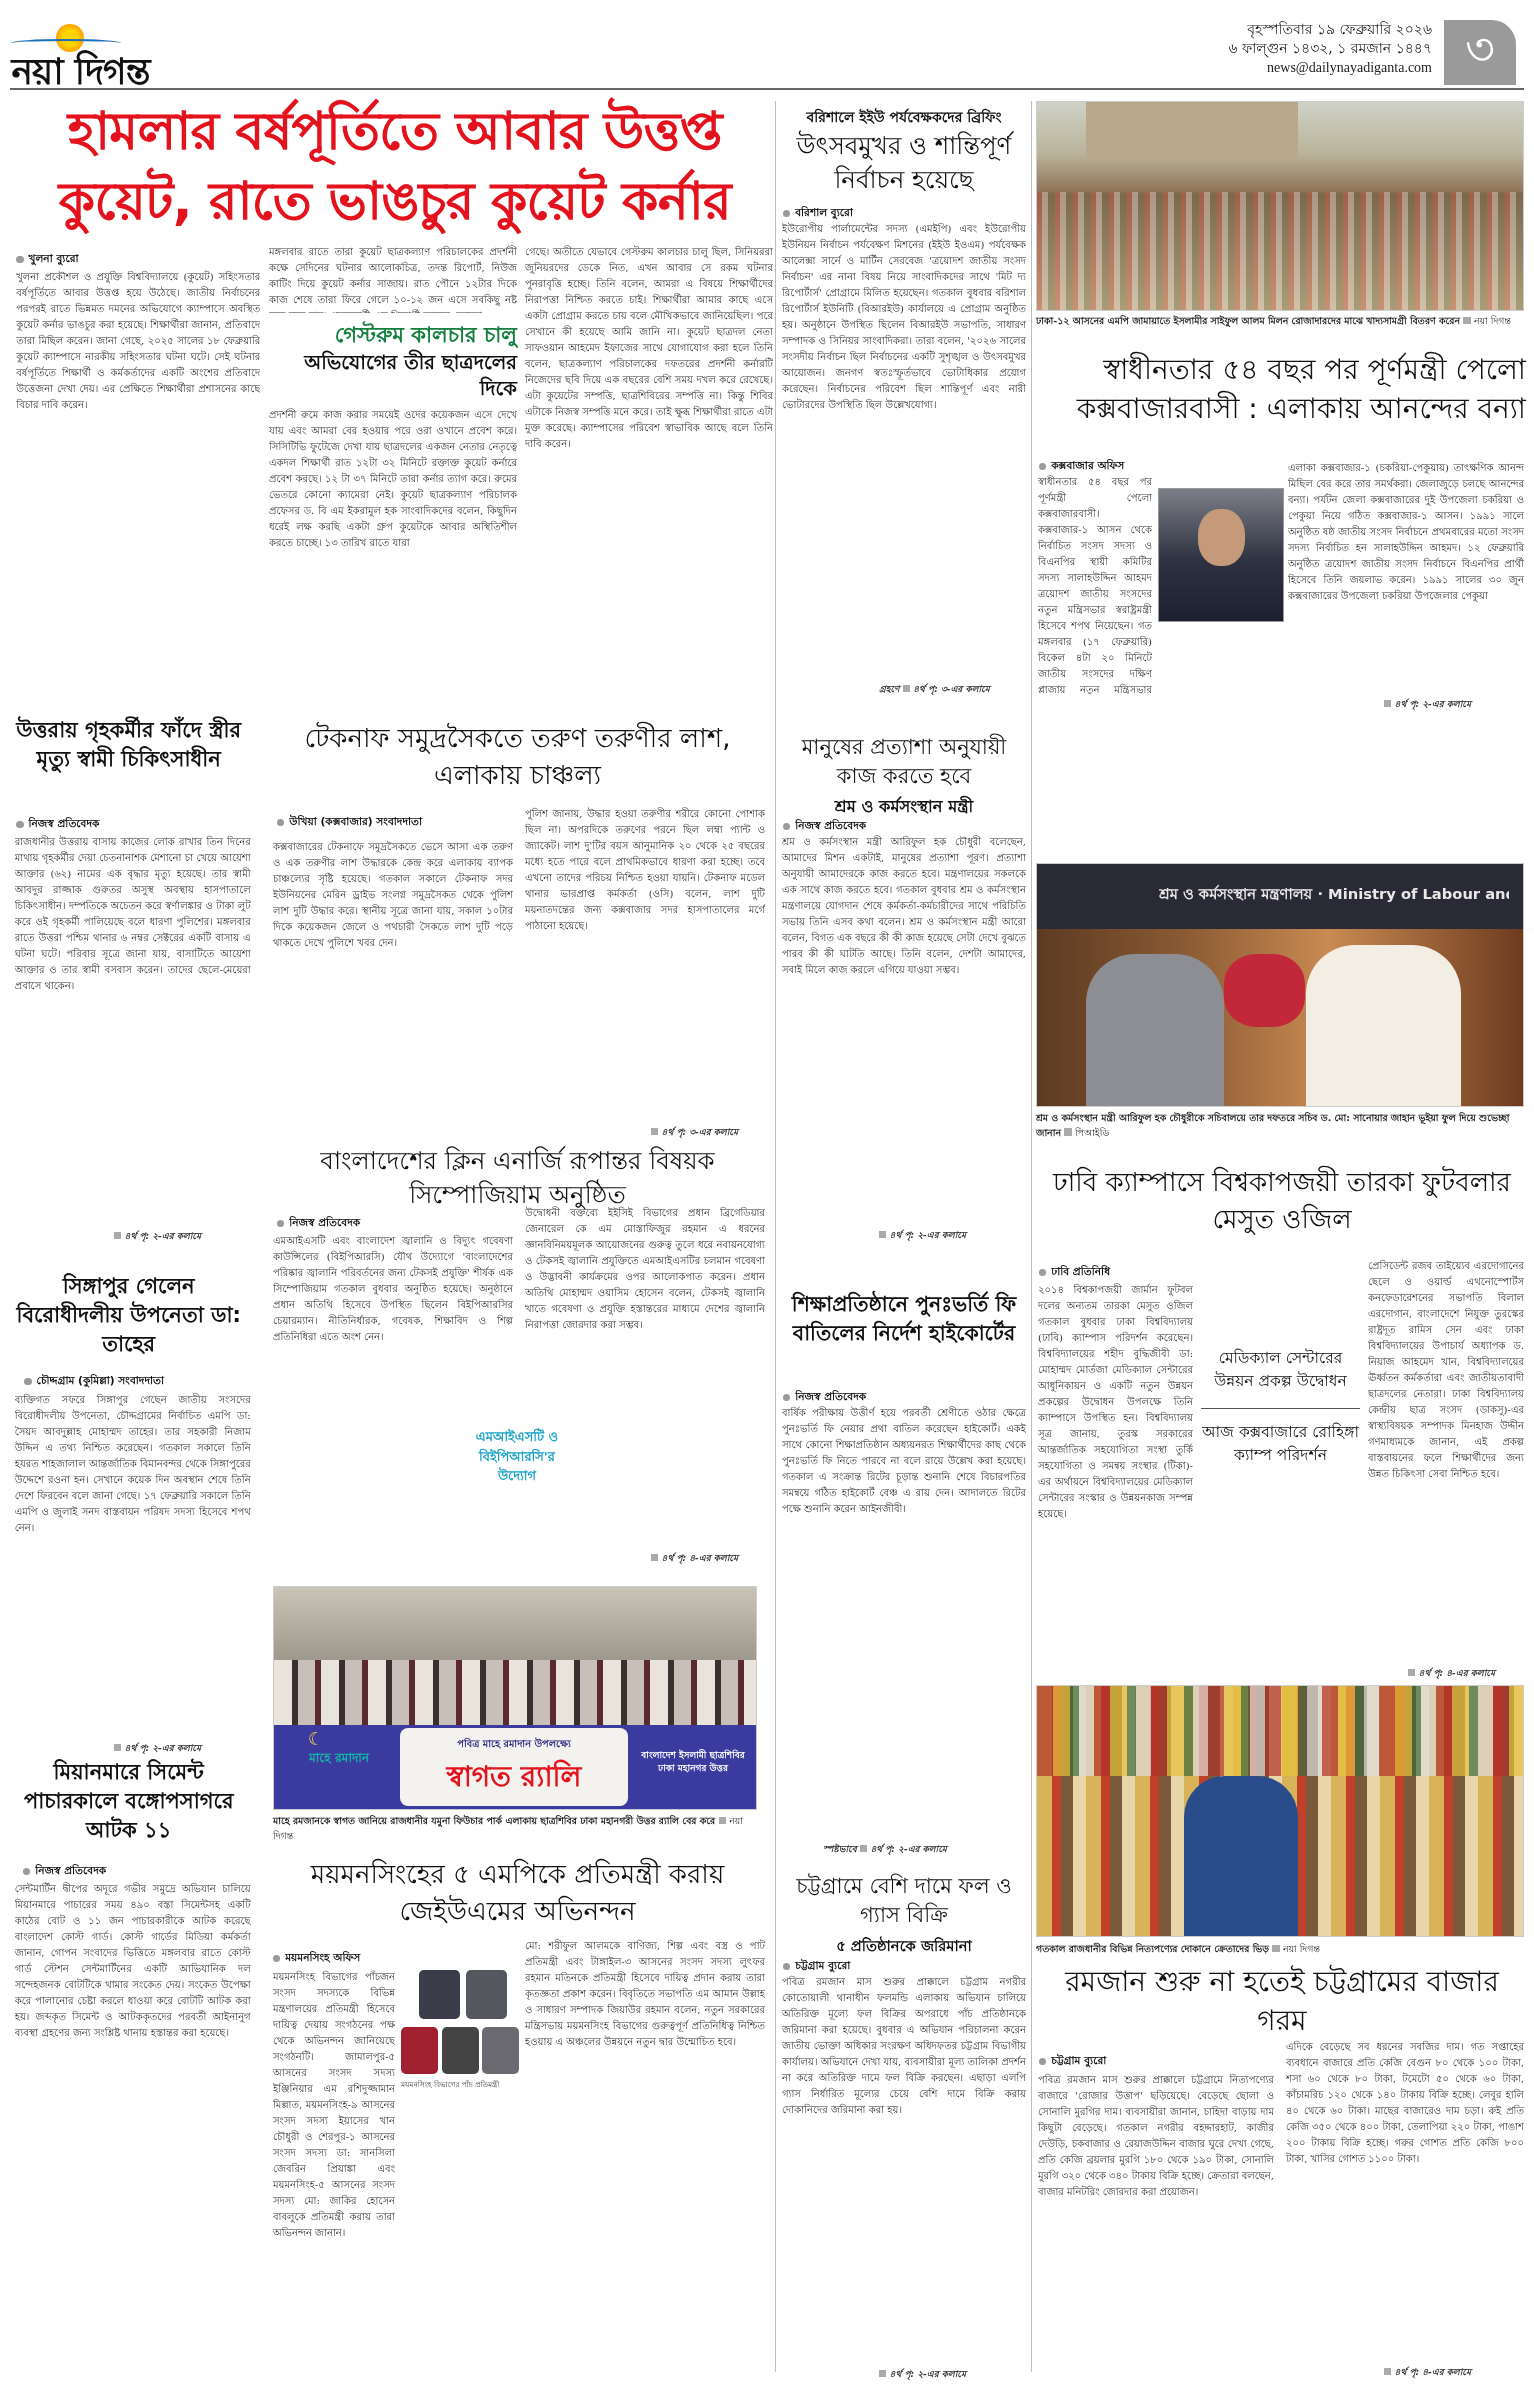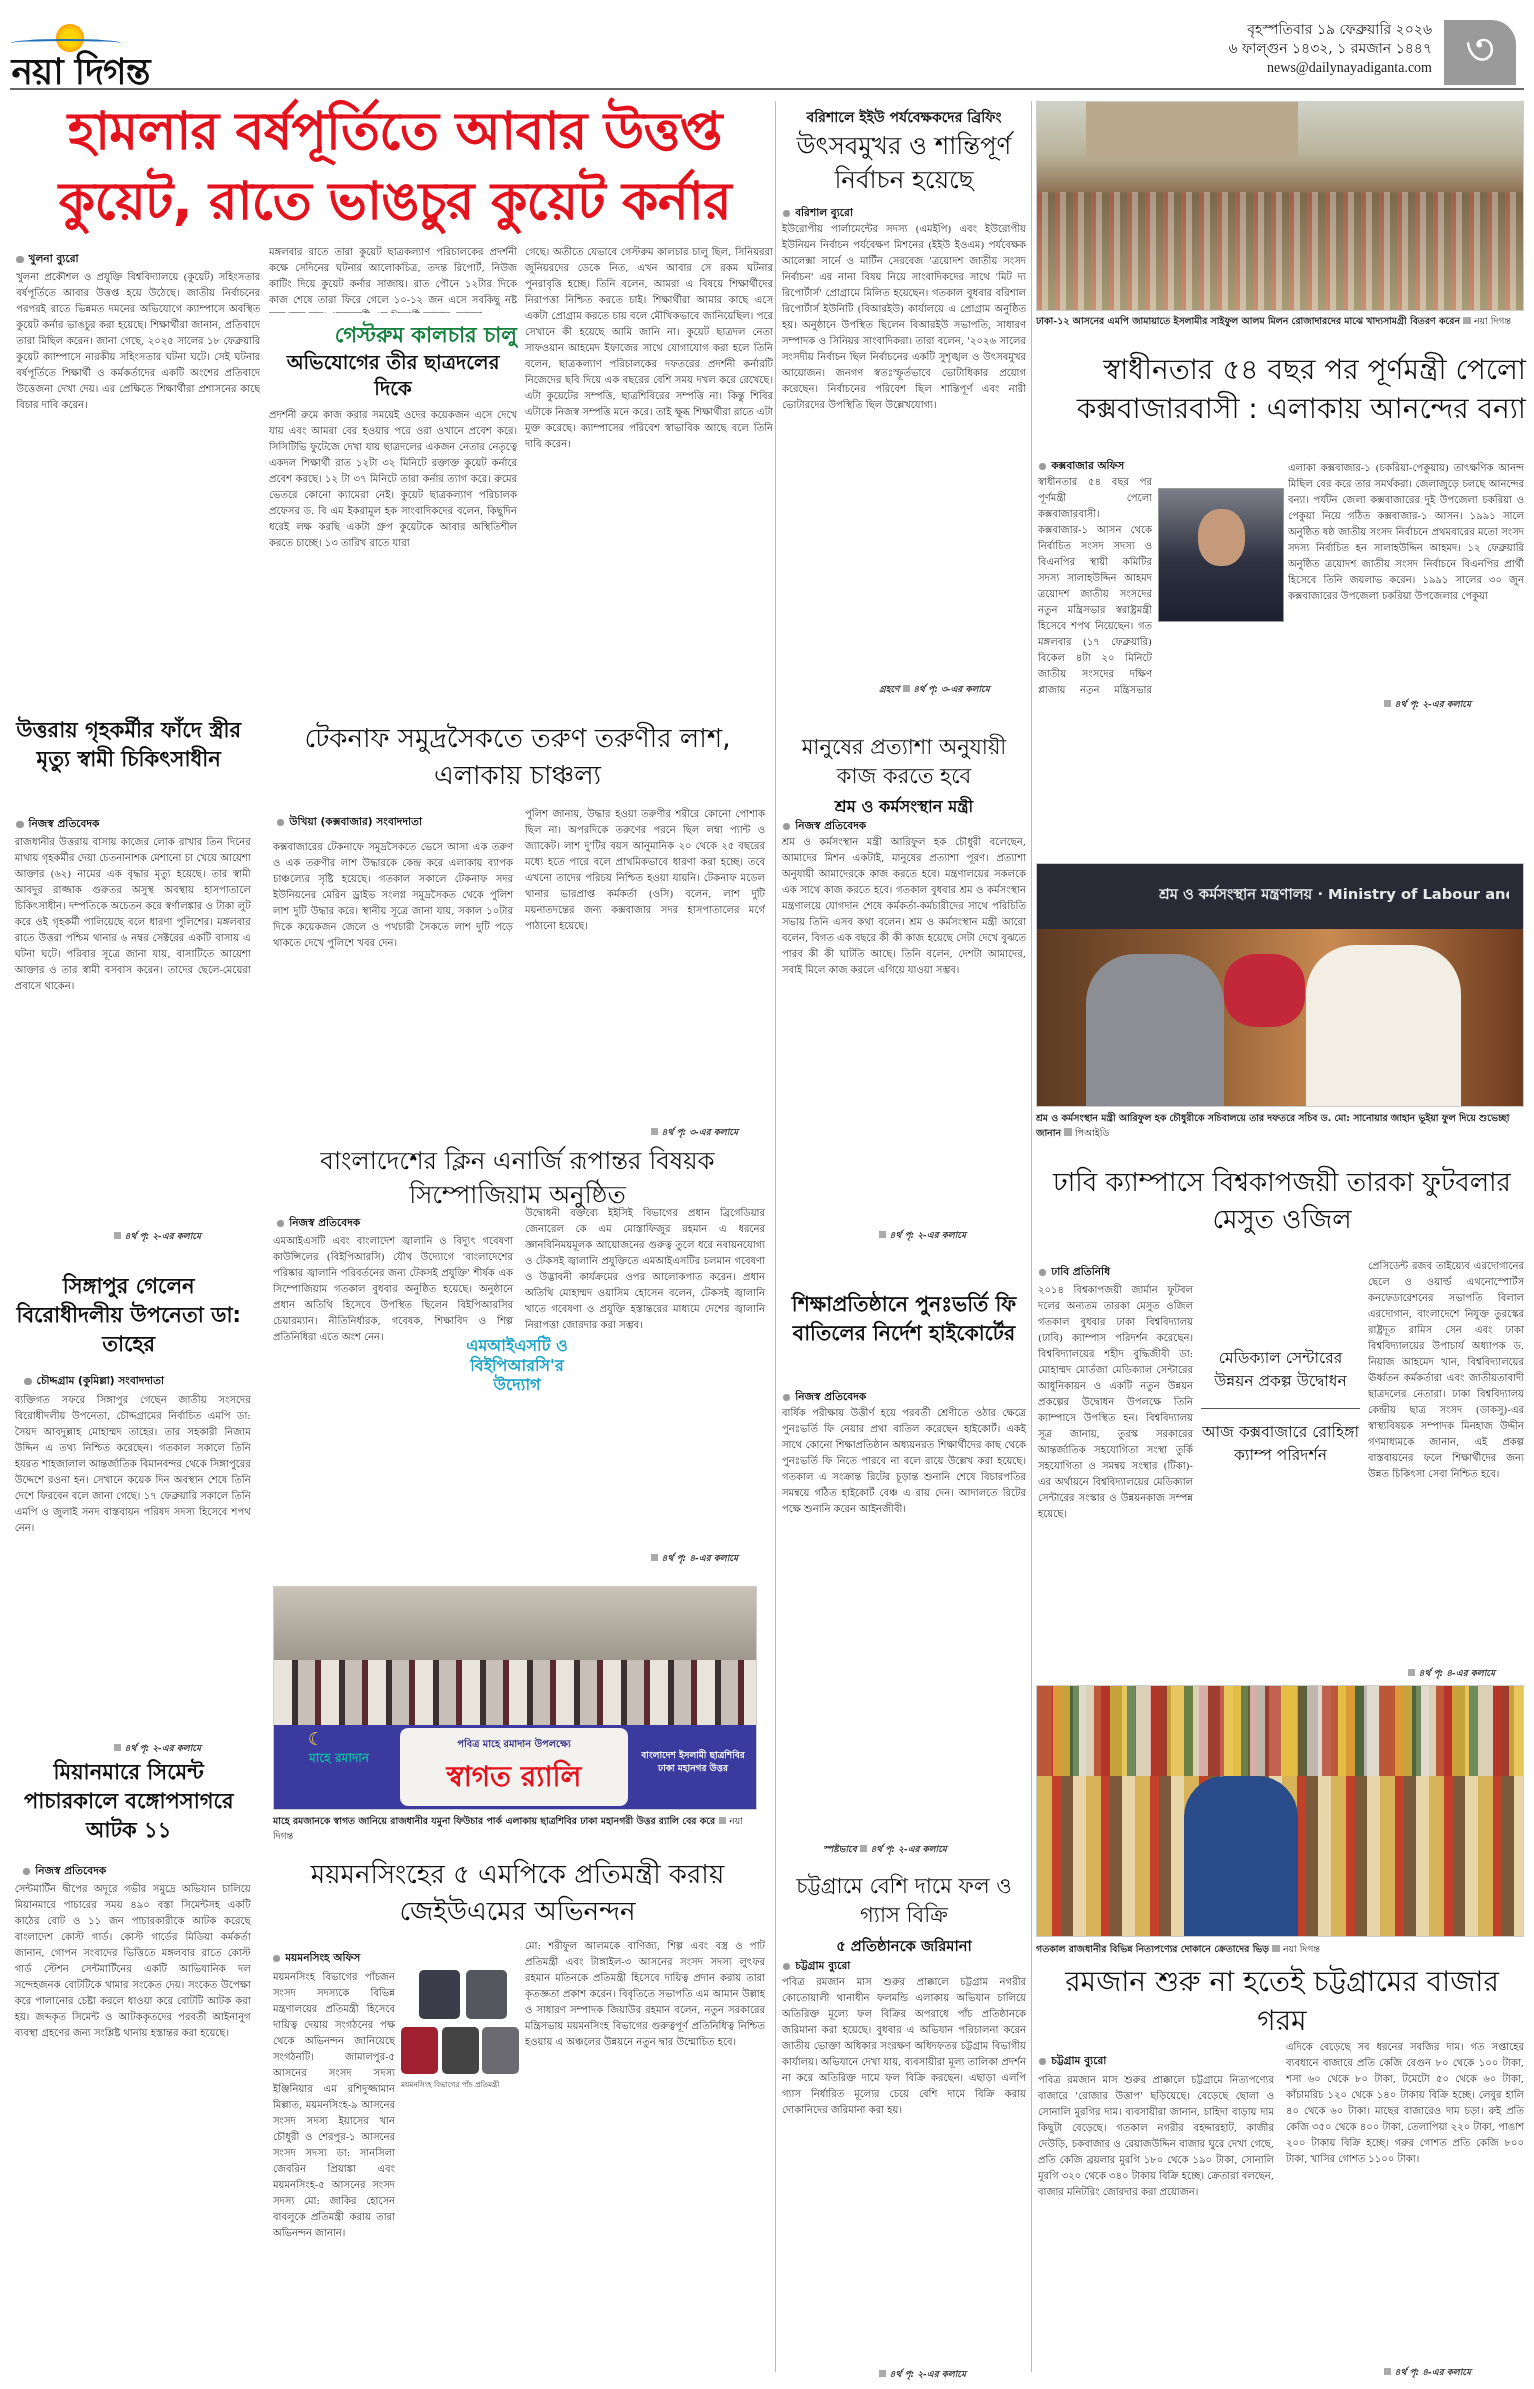--- a/index.html
+++ b/index.html
@@ -47,21 +47,21 @@
   <div>হামলার বর্ষপূর্তিতে আবার উত্তপ্ত</div>
   <div>কুয়েট, রাতে ভাঙচুর কুয়েট কর্নার</div>
 </div>
 <div class="abs byline" style="left:16.3px; top:251px;">
     <span class="dot"></span>
     <span>খুলনা ব্যুরো</span>
   </div>
 <div class="abs body-text" style="left:16.3px; top:269px; width:244px; height:423px; overflow:hidden;">খুলনা প্রকৌশল ও প্রযুক্তি বিশ্ববিদ্যালয়ে (কুয়েট) সহিংসতার বর্ষপূর্তিতে আবার উত্তপ্ত হয়ে উঠেছে। জাতীয় নির্বাচনের পরপরই রাতে ভিন্নমত দমনের অভিযোগে ক্যাম্পাসে অবস্থিত কুয়েট কর্নার ভাঙচুর করা হয়েছে। শিক্ষার্থীরা জানান, প্রতিবাদে তারা মিছিল করেন। জানা গেছে, ২০২৫ সালের ১৮ ফেব্রুয়ারি কুয়েট ক্যাম্পাসে নারকীয় সহিংসতার ঘটনা ঘটে। সেই ঘটনার বর্ষপূর্তিতে শিক্ষার্থী ও কর্মকর্তাদের একটি অংশের প্রতিবাদে উত্তেজনা দেখা দেয়। এর প্রেক্ষিতে শিক্ষার্থীরা প্রশাসনের কাছে বিচার দাবি করেন।</div>
 <div class="abs body-text" style="left:269px; top:244px; width:248px; height:69px; overflow:hidden;">মঙ্গলবার রাতে তারা কুয়েট ছাত্রকল্যাণ পরিচালকের প্রদর্শনী কক্ষে সেদিনের ঘটনার আলোকচিত্র, তদন্ত রিপোর্ট, নিউজ কাটিং দিয়ে কুয়েট কর্নার সাজায়। রাত পৌনে ১২টার দিকে কাজ শেষে তারা ফিরে গেলে ১০-১২ জন এসে সবকিছু নষ্ট করে চলে যায়। প্রত্যক্ষদর্শী এক শিক্ষার্থী জানান, আমরা</div>
 <div class="abs kicker-blue" style="left:269px; top:319px; width:248px; font-size:21px;">গেস্টরুম কালচার চালু</div>
-<div class="abs hl hl-bold" style="left:269px; top:350px; width:248px; font-size:19.5px; line-height:26px;">অভিযোগের তীর ছাত্রদলের দিকে</div>
+<div class="abs hl hl-bold" style="left:269px; top:350px; width:248px; font-size:19.5px; line-height:26px;text-align:right;">অভিযোগের তীর ছাত্রদলের দিকে</div>
 <div class="abs body-text" style="left:269px; top:407px; width:248px; height:285px; overflow:hidden;">প্রদর্শনী রুমে কাজ করার সময়েই ওদের কয়েকজন এসে দেখে যায় এবং আমরা বের হওয়ার পরে ওরা ওখানে প্রবেশ করে। সিসিটিভি ফুটেজে দেখা যায় ছাত্রদলের একজন নেতার নেতৃত্বে একদল শিক্ষার্থী রাত ১২টা ৩২ মিনিটে রক্তাক্ত কুয়েট কর্নারে প্রবেশ করছে। ১২ টা ৩৭ মিনিটে তারা কর্নার ত্যাগ করে। রুমের ভেতরে কোনো ক্যামেরা নেই। কুয়েট ছাত্রকল্যাণ পরিচালক প্রফেসর ড. বি এম ইকরামুল হক সাংবাদিকদের বলেন, কিছুদিন ধরেই লক্ষ করছি একটা গ্রুপ কুয়েটকে আবার অস্থিতিশীল করতে চাচ্ছে। ১৩ তারিখ রাতে যারা</div>
 <div class="abs body-text" style="left:525px; top:244px; width:248px; height:448px; overflow:hidden;">গেছে। অতীতে যেভাবে গেস্টরুম কালচার চালু ছিল, সিনিয়ররা জুনিয়রদের ডেকে নিত, এখন আবার সে রকম ঘটনার পুনরাবৃত্তি হচ্ছে। তিনি বলেন, আমরা এ বিষয়ে শিক্ষার্থীদের নিরাপত্তা নিশ্চিত করতে চাই। শিক্ষার্থীরা আমার কাছে এসে একটা প্রোগ্রাম করতে চায় বলে মৌখিকভাবে জানিয়েছিল। পরে সেখানে কী হয়েছে আমি জানি না। কুয়েট ছাত্রদল নেতা সাফওয়ান আহমেদ ইফাজের সাথে যোগাযোগ করা হলে তিনি বলেন, ছাত্রকল্যাণ পরিচালকের দফতরের প্রদর্শনী কর্নারটি নিজেদের ছবি দিয়ে এক বছরের বেশি সময় দখল করে রেখেছে। এটা কুয়েটের সম্পত্তি, ছাত্রশিবিরের সম্পত্তি না। কিন্তু শিবির এটাকে নিজস্ব সম্পত্তি মনে করে। তাই ক্ষুব্ধ শিক্ষার্থীরা রাতে এটা মুক্ত করেছে। ক্যাম্পাসের পরিবেশ স্বাভাবিক আছে বলে তিনি দাবি করেন।</div>
 
 <div class="abs hl hl-bold" style="left:782px; top:106px; width:244px; font-size:14px;">বরিশালে ইইউ পর্যবেক্ষকদের ব্রিফিং</div>
 <div class="abs hl" style="left:782px; top:129px; width:244px; font-size:24.4px; line-height:34px;">উৎসবমুখর ও শান্তিপূর্ণ নির্বাচন হয়েছে</div>
 <div class="abs byline" style="left:783px; top:205px;">
     <span class="dot"></span>
     <span>বরিশাল ব্যুরো</span>
   </div>
 <div class="abs body-text" style="left:782px; top:221px; width:244px; height:456px; overflow:hidden;">ইউরোপীয় পার্লামেন্টের সদস্য (এমইপি) এবং ইউরোপীয় ইউনিয়ন নির্বাচন পর্যবেক্ষণ মিশনের (ইইউ ইওএম) পর্যবেক্ষক আলেক্সা সার্নে ও মার্টিন সেরবেজ 'ত্রয়োদশ জাতীয় সংসদ নির্বাচন' এর নানা বিষয় নিয়ে সাংবাদিকদের সাথে 'মিট দ্য রিপোর্টার্স' প্রোগ্রামে মিলিত হয়েছেন। গতকাল বুধবার বরিশাল রিপোর্টার্স ইউনিটি (বিআরইউ) কার্যালয়ে এ প্রোগ্রাম অনুষ্ঠিত হয়। অনুষ্ঠানে উপস্থিত ছিলেন বিআরইউ সভাপতি, সাধারণ সম্পাদক ও সিনিয়র সাংবাদিকরা। তারা বলেন, '২০২৬ সালের সংসদীয় নির্বাচন ছিল নির্বাচনের একটি সুশৃঙ্খল ও উৎসবমুখর আয়োজন। জনগণ স্বতঃস্ফূর্তভাবে ভোটাধিকার প্রয়োগ করেছেন। নির্বাচনের পরিবেশ ছিল শান্তিপূর্ণ এবং নারী ভোটারদের উপস্থিতি ছিল উল্লেখযোগ্য।</div>
@@ -119,21 +119,21 @@
 <div class="abs body-text" style="left:273px; top:839px; width:240px; height:301px; overflow:hidden;">কক্সবাজারের টেকনাফে সমুদ্রসৈকতে ভেসে আসা এক তরুণ ও এক তরুণীর লাশ উদ্ধারকে কেন্দ্র করে এলাকায় ব্যাপক চাঞ্চল্যের সৃষ্টি হয়েছে। গতকাল সকালে টেকনাফ সদর ইউনিয়নের মেরিন ড্রাইভ সংলগ্ন সমুদ্রসৈকত থেকে পুলিশ লাশ দুটি উদ্ধার করে। স্থানীয় সূত্রে জানা যায়, সকাল ১০টার দিকে কয়েকজন জেলে ও পথচারী সৈকতে লাশ দুটি পড়ে থাকতে দেখে পুলিশে খবর দেন।</div>
 <div class="abs body-text" style="left:525px; top:806px; width:240px; height:318px; overflow:hidden;">পুলিশ জানায়, উদ্ধার হওয়া তরুণীর শরীরে কোনো পোশাক ছিল না। অপরদিকে তরুণের পরনে ছিল লম্বা প্যান্ট ও জ্যাকেট। লাশ দু'টির বয়স আনুমানিক ২০ থেকে ২৫ বছরের মধ্যে হতে পারে বলে প্রাথমিকভাবে ধারণা করা হচ্ছে। তবে এখনো তাদের পরিচয় নিশ্চিত হওয়া যায়নি। টেকনাফ মডেল থানার ভারপ্রাপ্ত কর্মকর্তা (ওসি) বলেন, লাশ দুটি ময়নাতদন্তের জন্য কক্সবাজার সদর হাসপাতালের মর্গে পাঠানো হয়েছে।</div>
 <div class="abs jump" style="left:651px; top:1125px;"><span class="jump-box"></span><span>৪র্থ পৃ: ৩-এর কলামে</span></div>
 
 <div class="abs hl" style="left:269px; top:1144px; width:497px; font-size:24.4px; line-height:34px;">বাংলাদেশের ক্লিন এনার্জি রূপান্তর বিষয়ক সিম্পোজিয়াম অনুষ্ঠিত</div>
 <div class="abs byline" style="left:277px; top:1215px;">
     <span class="dot"></span>
     <span>নিজস্ব প্রতিবেদক</span>
   </div>
 <div class="abs body-text" style="left:273px; top:1233px; width:240px; height:318px; overflow:hidden;">এমআইএসটি এবং বাংলাদেশ জ্বালানি ও বিদ্যুৎ গবেষণা কাউন্সিলের (বিইপিআরসি) যৌথ উদ্যোগে 'বাংলাদেশের পরিষ্কার জ্বালানি পরিবর্তনের জন্য টেকসই প্রযুক্তি' শীর্ষক এক সিম্পোজিয়াম গতকাল বুধবার অনুষ্ঠিত হয়েছে। অনুষ্ঠানে প্রধান অতিথি হিসেবে উপস্থিত ছিলেন বিইপিআরসির চেয়ারম্যান। নীতিনির্ধারক, গবেষক, শিক্ষাবিদ ও শিল্প প্রতিনিধিরা এতে অংশ নেন।</div>
-<div class="abs hl hl-bold" style="left:456px; top:1333px; width:122px; font-size:16px; color:#1aa3c7; line-height:19.5px; background:#fff; padding:3.3px;">এমআইএসটি ও বিইপিআরসি'র উদ্যোগ</div>
+<div class="abs hl hl-bold" style="left:456px; top:1424px; width:122px; font-size:13px; color:#1aa3c7; line-height:19.5px; background:#fff; padding:3.3px;">এমআইএসটি ও বিইপিআরসি'র উদ্যোগ</div>
 <div class="abs body-text" style="left:525px; top:1205px; width:240px; height:346px; overflow:hidden;">উদ্বোধনী বক্তব্যে ইইসিই বিভাগের প্রধান ব্রিগেডিয়ার জেনারেল কে এম মোস্তাফিজুর রহমান এ ধরনের জ্ঞানবিনিময়মূলক আয়োজনের গুরুত্ব তুলে ধরে নবায়নযোগ্য ও টেকসই জ্বালানি প্রযুক্তিতে এমআইএসটির চলমান গবেষণা ও উদ্ভাবনী কার্যক্রমের ওপর আলোকপাত করেন। প্রধান অতিথি মোহাম্মদ ওয়াসিম হোসেন বলেন, টেকসই জ্বালানি খাতে গবেষণা ও প্রযুক্তি হস্তান্তরের মাধ্যমে দেশের জ্বালানি নিরাপত্তা জোরদার করা সম্ভব।</div>
 <div class="abs jump" style="left:651px; top:1551px;"><span class="jump-box"></span><span>৪র্থ পৃ: ৪-এর কলামে</span></div>
 
 <div class="abs hl hl-bold" style="left:782px; top:1290px; width:244px; font-size:20.4px; line-height:29px;">শিক্ষাপ্রতিষ্ঠানে পুনঃভর্তি ফি বাতিলের নির্দেশ হাইকোর্টের</div>
 <div class="abs byline" style="left:783px; top:1389px;">
     <span class="dot"></span>
     <span>নিজস্ব প্রতিবেদক</span>
   </div>
 <div class="abs body-text" style="left:782px; top:1405px; width:244px; height:423px; overflow:hidden;">বার্ষিক পরীক্ষায় উত্তীর্ণ হয়ে পরবর্তী শ্রেণীতে ওঠার ক্ষেত্রে পুনঃভর্তি ফি নেয়ার প্রথা বাতিল করেছেন হাইকোর্ট। একই সাথে কোনো শিক্ষাপ্রতিষ্ঠান অধ্যয়নরত শিক্ষার্থীদের কাছ থেকে পুনঃভর্তি ফি নিতে পারবে না বলে রায়ে উল্লেখ করা হয়েছে। গতকাল এ সংক্রান্ত রিটের চূড়ান্ত শুনানি শেষে বিচারপতির সমন্বয়ে গঠিত হাইকোর্ট বেঞ্চ এ রায় দেন। আদালতে রিটের পক্ষে শুনানি করেন আইনজীবী।</div>
 <div class="abs jump" style="left:823px; top:1842px;"><span>স্পষ্টভাবে</span> <span class="jump-box"></span><span>৪র্থ পৃ: ২-এর কলামে</span></div>

